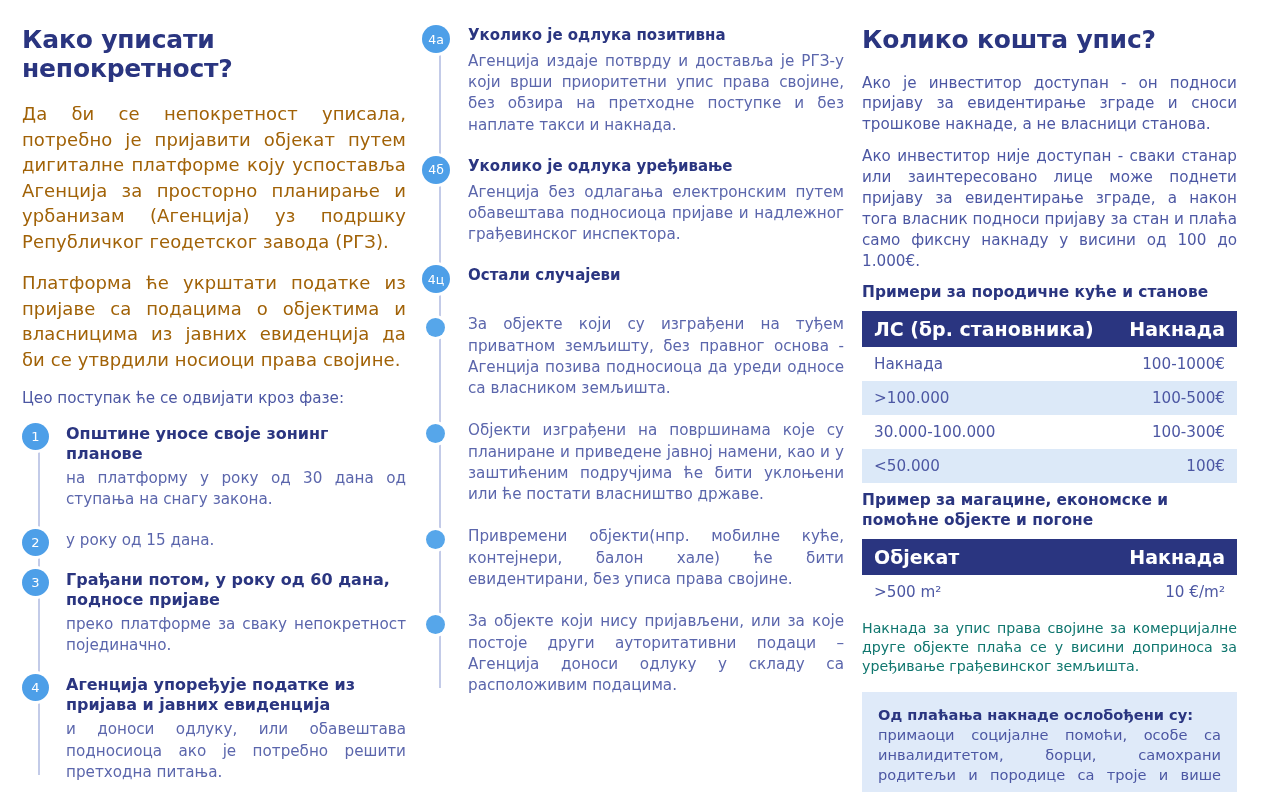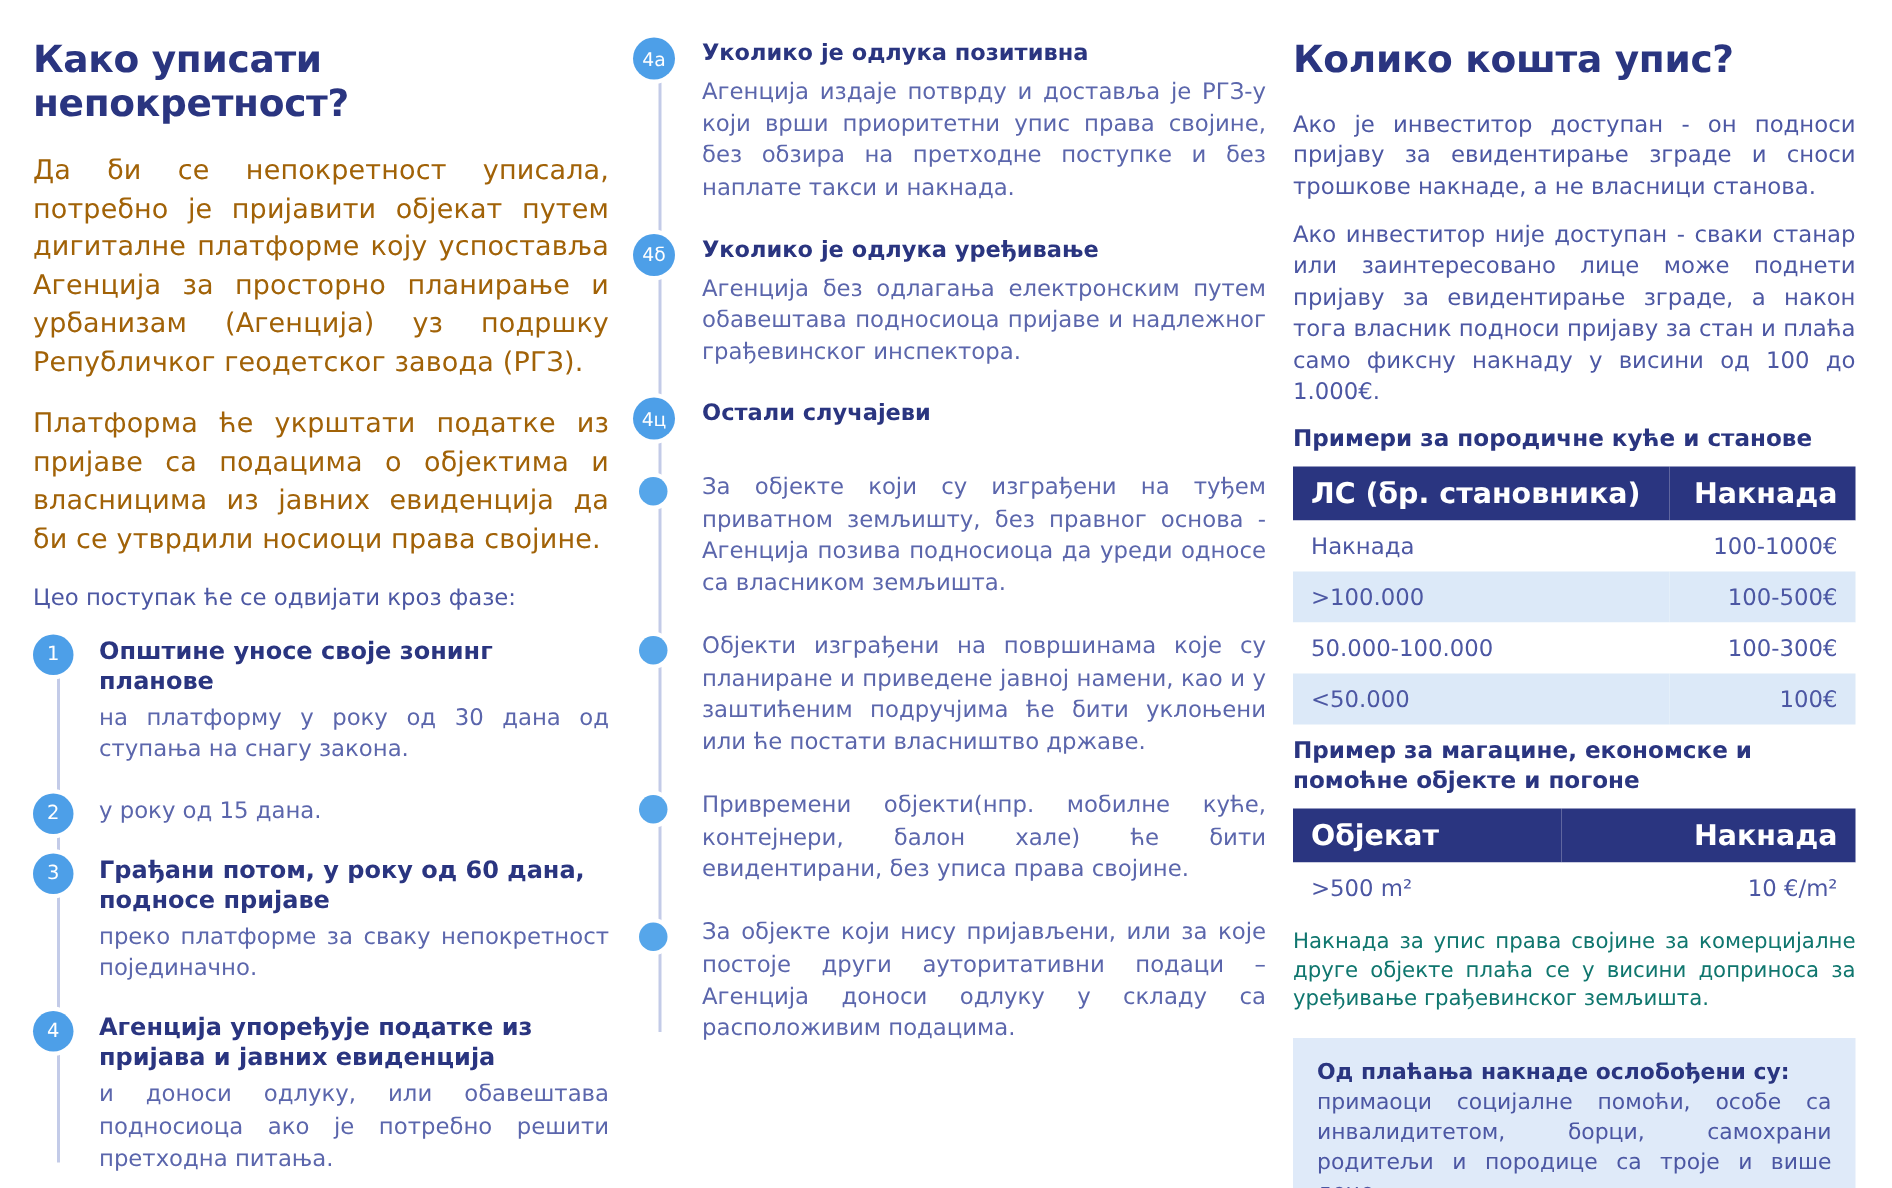--- a/index.html
+++ b/index.html
@@ -295,21 +295,21 @@
       <tbody>
         <tr>
           <td>Накнада</td>
           <td class="right">100-1000€</td>
         </tr>
         <tr class="alt">
           <td>&gt;100.000</td>
           <td class="right">100-500€</td>
         </tr>
         <tr>
-          <td>50.000-100.000</td>
+          <td>30.000-100.000</td>
           <td class="right">100-300€</td>
         </tr>
         <tr class="alt">
           <td>&lt;50.000</td>
           <td class="right">100€</td>
         </tr>
       </tbody>
     </table>
 
     <p class="table-caption">Пример за магацине, економске и помоћне објекте и погоне</p>

